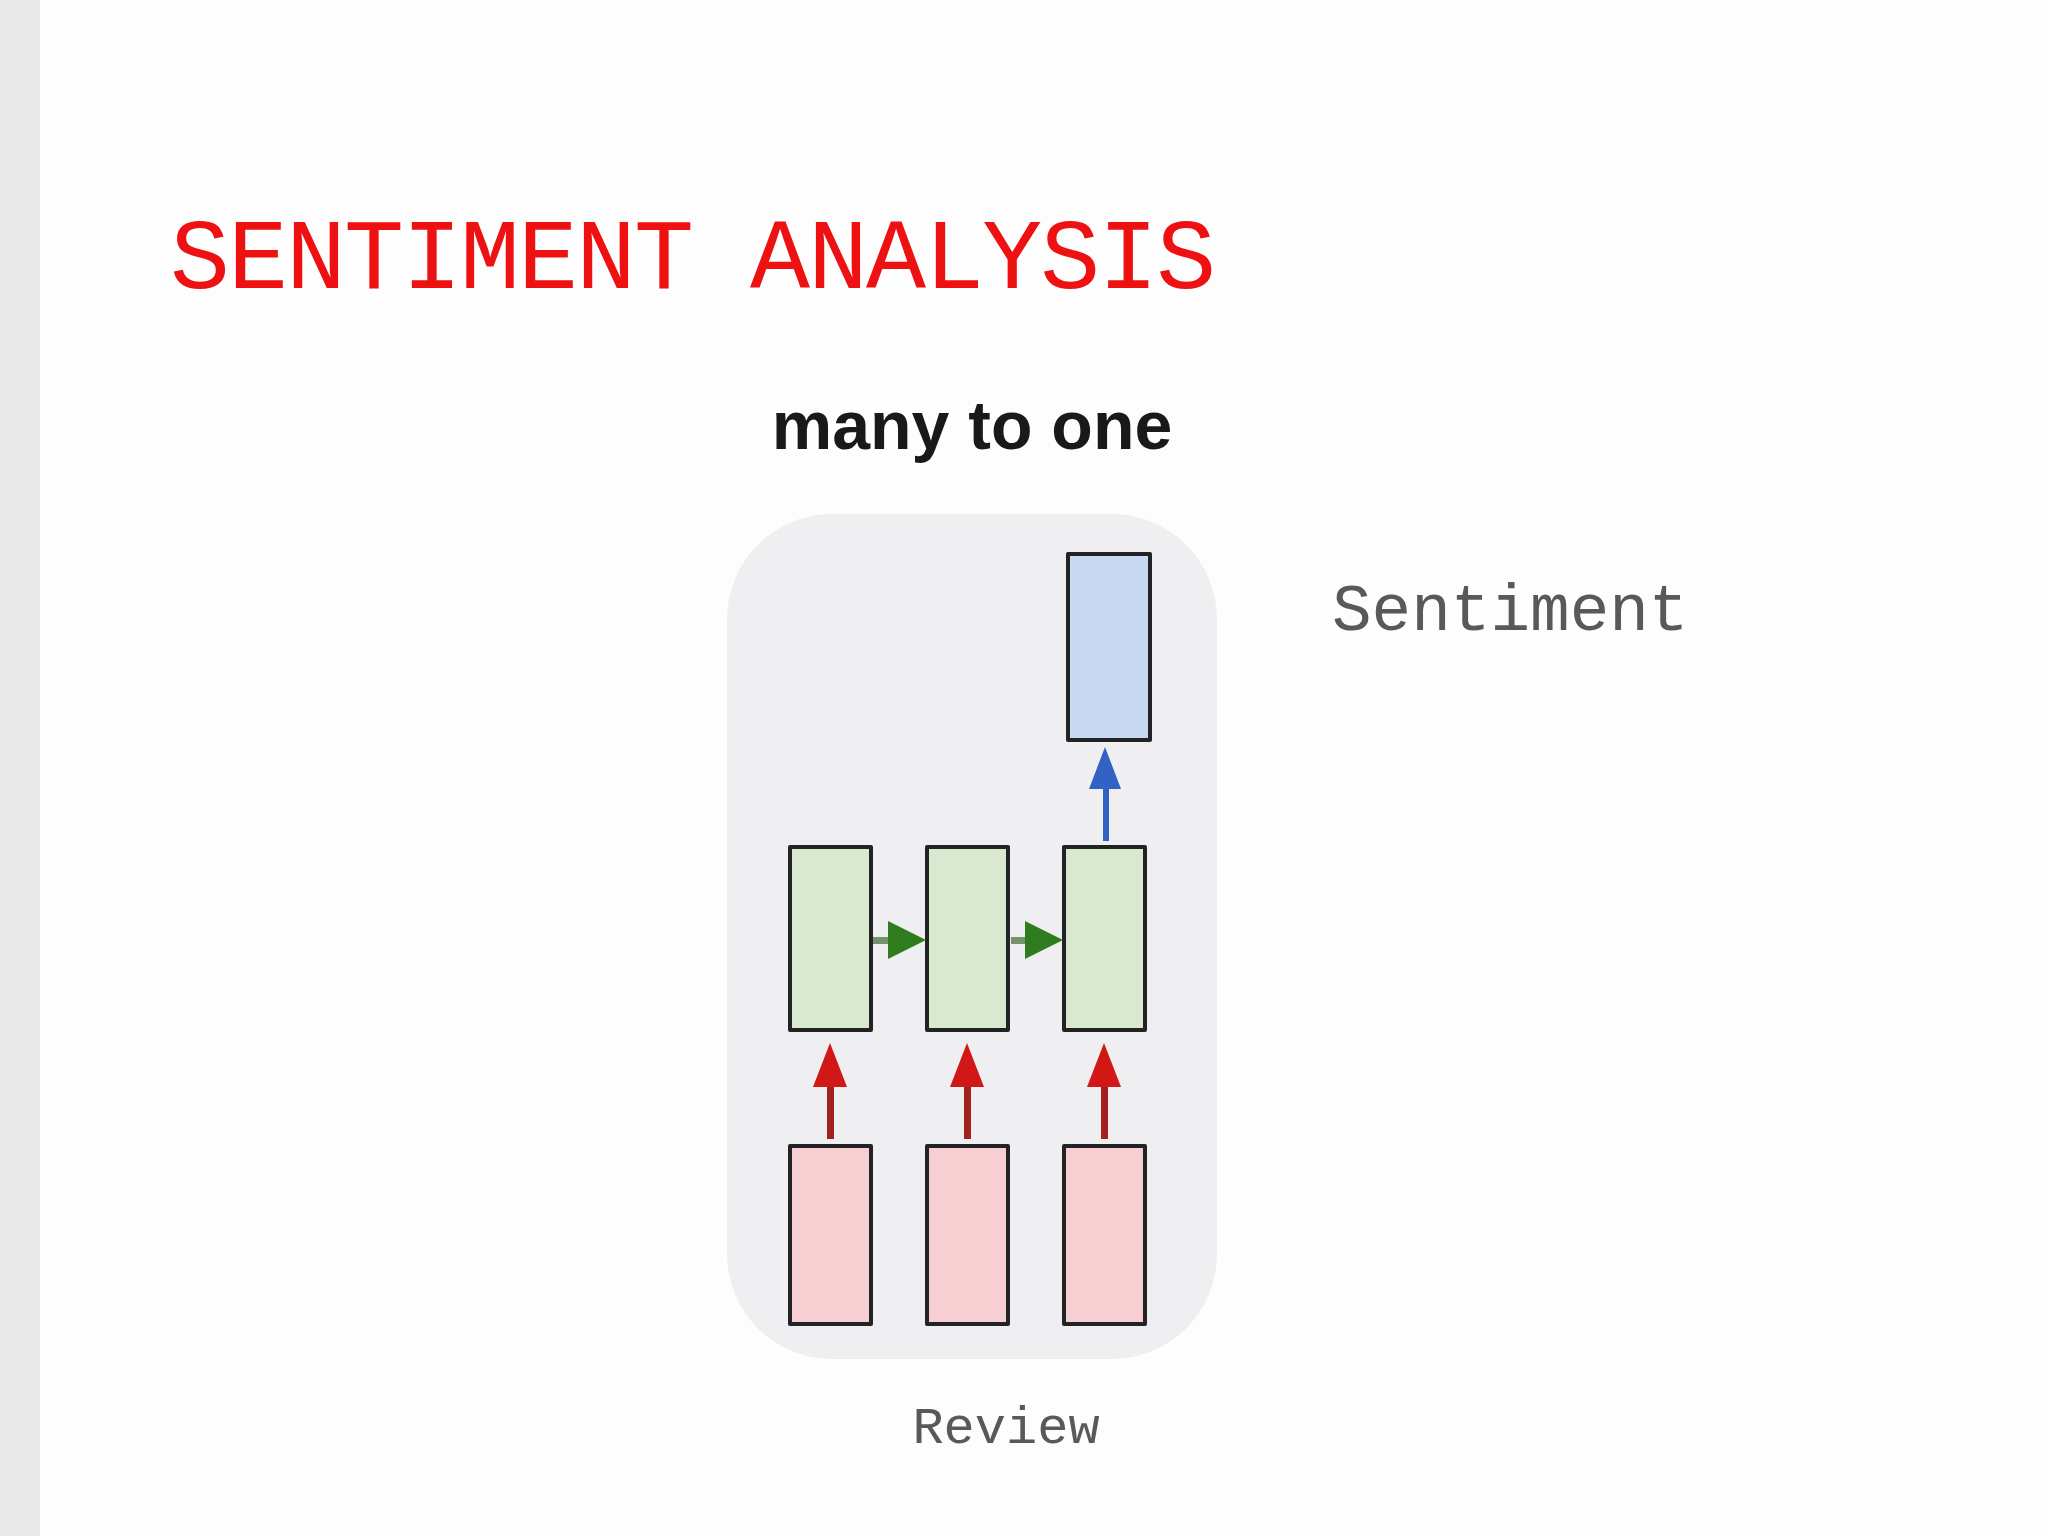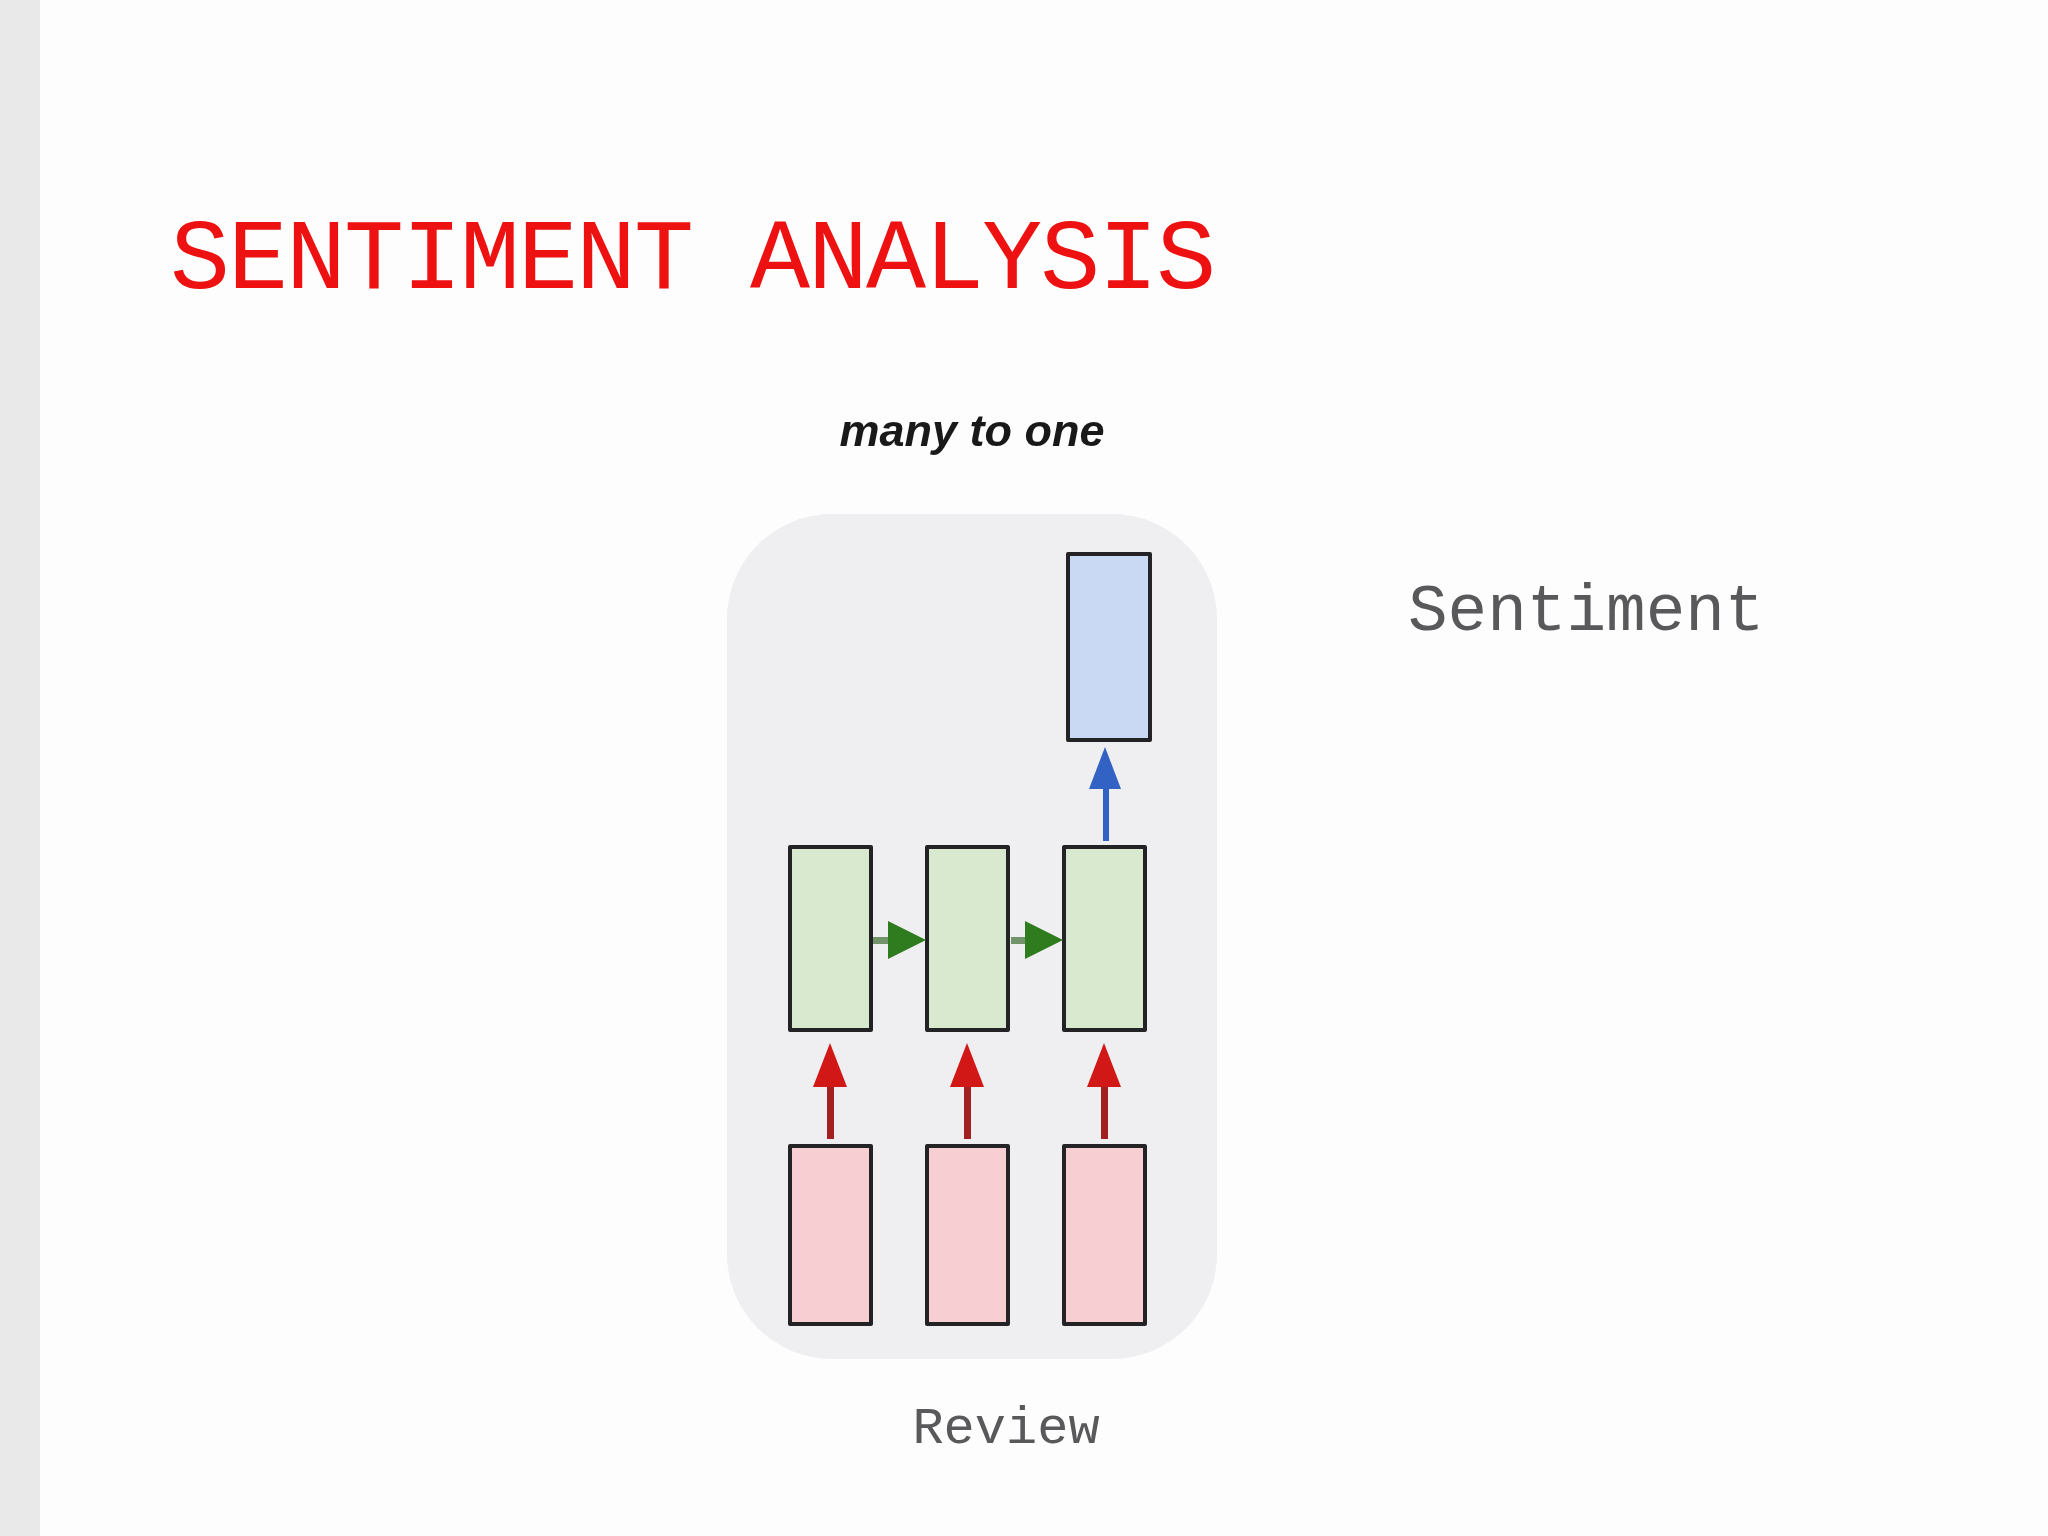--- a/index.html
+++ b/index.html
@@ -27,28 +27,27 @@
     font-family:"Liberation Mono","DejaVu Sans Mono",monospace;
     font-weight:400;
     font-size:100px; line-height:1;
     letter-spacing:-2px;
     color:var(--title-red);
     white-space:nowrap;
   }
 
   
   .caption {
-    position:absolute; left:932px; top:408px;
+    position:absolute; left:932px; top:391px;
     transform:translateX(-50%);
     font-family:"Liberation Sans",sans-serif;
     font-weight:700;
-    font-size:45px; line-height:1;
+    font-size:68px; line-height:1;
     color:var(--caption-black);
     white-space:nowrap;
-    font-style:italic;
   }
 
   
   .panel {
     position:absolute;
     left:687px; top:514px; width:490px; height:845px;
     background:var(--panel-bg);
     border-radius:105px;
   }
 
@@ -114,21 +113,21 @@
 
   
   .side-label {
     position:absolute;
     font-family:"Liberation Mono","DejaVu Sans Mono",monospace;
     font-weight:400;
     color:var(--label-gray);
     white-space:nowrap;
     line-height:1;
   }
-  .side-label.sentiment { left:1368px; top:580px; font-size:66px; }
+  .side-label.sentiment { left:1292px; top:580px; font-size:66px; }
   .side-label.review {
     left:966px; top:1404px; font-size:52px;
     transform:translateX(-50%);
   }
 </style>
 </head>
 <body>
 
 <div class="slide">
 

